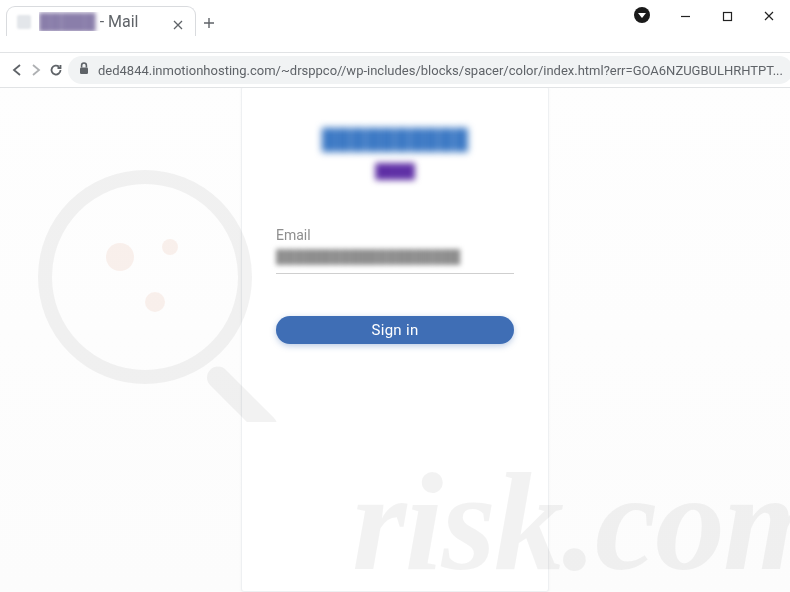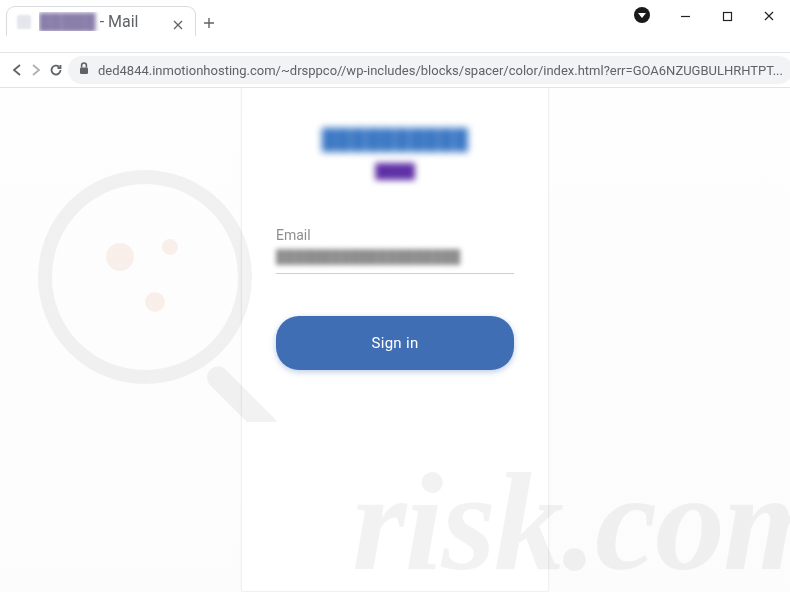--- a/index.html
+++ b/index.html
@@ -35,21 +35,21 @@
     
     .card { margin-top: 14px; width: 308px; background: #fff; border: 1px solid #eef0f2; border-radius: 3px; box-shadow: 0 1px 3px rgba(0,0,0,.04); padding: 40px 34px 36px; z-index: 10; }
     .brand-area { text-align: center; margin-bottom: 48px; }
     .brand-main { color: #3b78c4; font-weight: 700; font-size: 20px; letter-spacing: .5px; filter: blur(3.5px); }
     .brand-sub { color: #5e2ea5; font-weight: 700; font-size: 14px; margin-top: 12px; filter: blur(3.2px); }
     .field { position: relative; margin-bottom: 42px; }
     .field-label { font-size: 14px; color: #8e8e8e; margin-bottom: 6px; }
     .field-value { font-size: 13px; color: #8e8e8e; filter: blur(2.4px); min-height: 16px; }
     .field-line { border-bottom: 1px solid #cfcfcf; margin-top: 8px; }
     .vis-toggle { position: absolute; right: 0; top: 2px; color: #6d6d6d; }
-    .signin-btn { width: 100%; height: 54px; border: none; border-radius: 23px; background: #3f6eb5; color: #fff; font-size: 15px; letter-spacing: .3px; cursor: pointer; box-shadow: 0 2px 6px rgba(63,110,181,.35); }
+    .signin-btn { width: 100%; height: 28px; border: none; border-radius: 23px; background: #3f6eb5; color: #fff; font-size: 15px; letter-spacing: .3px; cursor: pointer; box-shadow: 0 2px 6px rgba(63,110,181,.35); }
 
     
     .watermark { position: absolute; inset: 0; pointer-events: none; opacity: .09; z-index: 50; text-align: right; }
     .wm-lens { position: absolute; left: 30px; top: 90px; }
     .wm-text { position: absolute; right: -40px; bottom: -10px; font-size: 140px; font-style: italic; font-weight: 800; color: #7a7a7a; letter-spacing: -2px; font-family: Georgia, 'Times New Roman', serif; }
   </style>
 </head>
 <body>
 
 <div class="window-controls">

